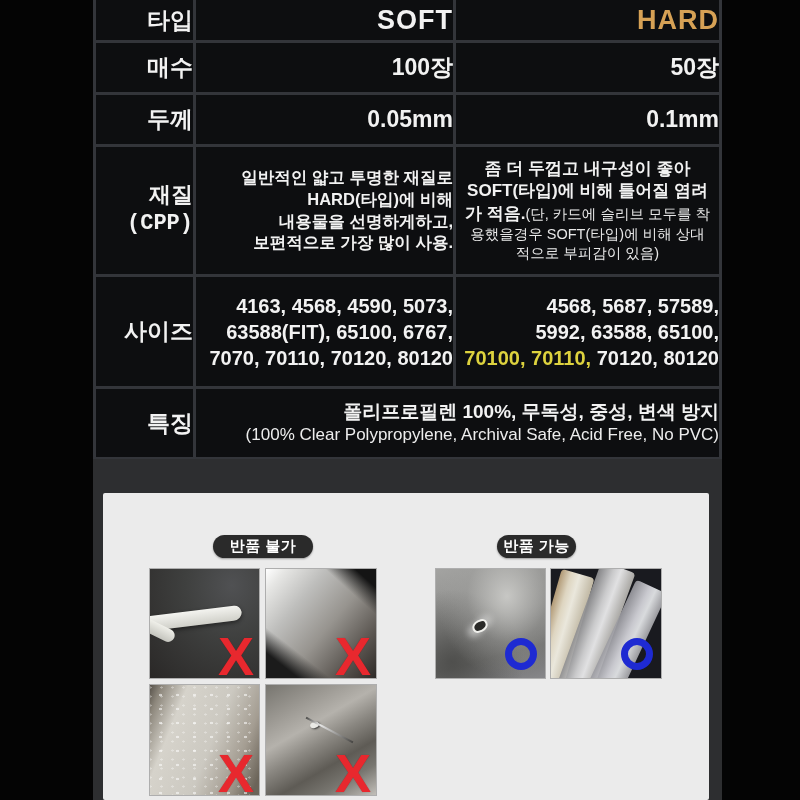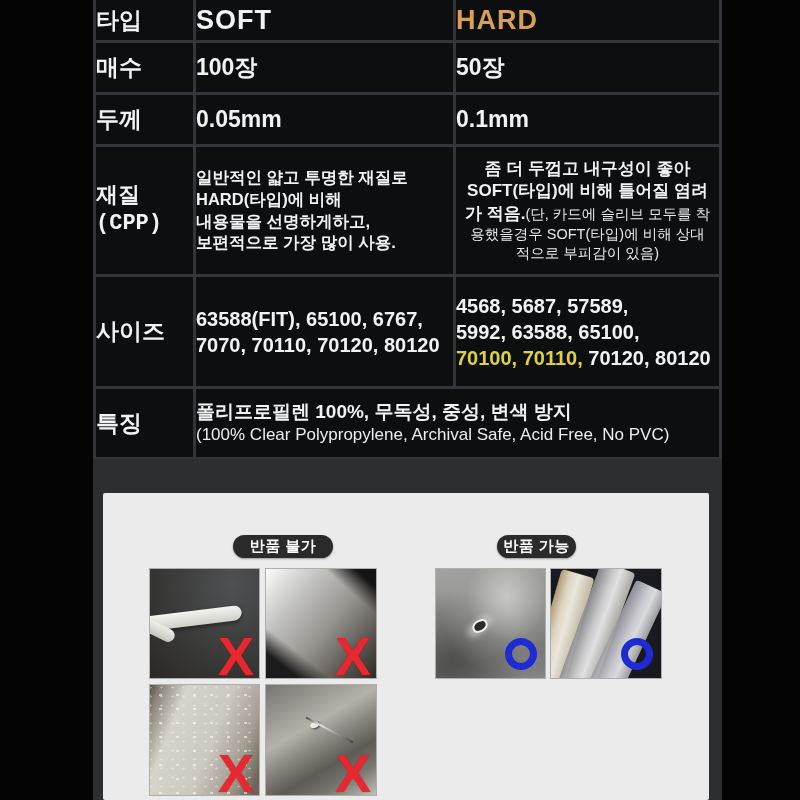--- a/index.html
+++ b/index.html
@@ -14,21 +14,21 @@
     position:absolute;left:93px;top:0;width:629px;box-sizing:border-box;
     background:#33353a;
     display:grid;
     grid-template-columns:97px 257px 263px;
     grid-template-rows:40px 49px 49px 127px 109px 68px;
     gap:3px;
     padding:0 3px 3px 3px;
   }
   .cell{
     background:#0d0e10;color:#f2f2f2;
-    display:flex;flex-direction:column;align-items:flex-start;justify-content:center;
+    display:flex;flex-direction:column;align-items:flex-end;justify-content:center;
     text-align:center;overflow:hidden;
   }
   .lbl{font-weight:bold;font-size:23px;line-height:1.15;}
   .lbl-sm{font-weight:bold;font-size:22px;line-height:1.2;font-family:Liberation Mono, monospace;}
   .hdr{font-weight:bold;font-size:27px;letter-spacing:1px;}
   .hdr.gold{color:#d6a155;}
   .val{font-weight:bold;font-size:23px;}
   .mat-soft div{font-size:16.5px;line-height:1.32;font-weight:bold;}
   .mat-hard{padding:0 8px;}
   .mat-hard .main{font-size:17px;font-weight:bold;line-height:1.32;}
@@ -40,21 +40,21 @@
   .feat .l2{font-size:17px;font-weight:normal;line-height:1.35;color:#ededed;}
   
   .band{position:absolute;left:93px;top:459px;width:629px;height:341px;background:#2d2e30;}
   .panel{position:absolute;left:103px;top:493px;width:606px;height:307px;background:#ebebeb;border-radius:2px;}
   .badge{
     position:absolute;height:23px;background:#2a2a2a;color:#ffffff;
     border-radius:12px;display:flex;align-items:center;justify-content:center;
     font-size:15px;font-weight:bold;letter-spacing:.5px;
     box-shadow:0 1px 2px rgba(0,0,0,.35);
   }
-  .badge.na{left:110px;top:42px;width:100px;margin-left:20px;}
+  .badge.na{left:110px;top:42px;width:100px;}
   .badge.ok{left:394px;top:42px;width:79px;}
   .photo{position:absolute;overflow:hidden;outline:1px solid rgba(60,60,60,.35);}
   .ph1{left:47px;top:76px;width:109px;height:109px;
     background:radial-gradient(ellipse at 75% 15%, #505153 0%, #3f403f 40%, #2a2827 100%);}
   .ph2{left:163px;top:76px;width:110px;height:109px;
     background:
       linear-gradient(222deg,#141414 0%,#141414 9%,rgba(20,20,20,0) 22%),
       linear-gradient(38deg,#1b1b1b 0%,#1b1b1b 13%,rgba(27,27,27,0) 26%),
       linear-gradient(130deg,#ffffff 0%,#e6e6e4 10%,#bebebc 30%,#97948f 55%,#5a5550 80%,#2e2a27 100%);}
   .ph3{left:47px;top:192px;width:109px;height:110px;
@@ -145,20 +145,21 @@
     <div>보편적으로 가장 많이 사용.</div>
   </div>
   <div class="cell mat-hard">
     <div><span class="main">좀 더 두껍고 내구성이 좋아 SOFT(타입)에 비해 틀어질 염려가 적음.</span><span class="note">(단, 카드에 슬리브 모두를 착용했을경우 SOFT(타입)에 비해 상대적으로 부피감이 있음)</span></div>
   </div>
 
   <div class="cell">
       <span class="lbl">사이즈</span>
     </div>
   <div class="cell size-lines">
+    <div>4163, 4568, 4590, 5073,</div>
     <div>63588(FIT), 65100, 6767,</div>
     <div>7070, 70110, 70120, 80120</div>
   </div>
   <div class="cell size-lines">
     <div>4568, 5687, 57589,</div>
     <div>5992, 63588, 65100,</div>
     <div><span class="hl">70100, 70110,</span><span> 70120, 80120</span></div>
   </div>
 
   <div class="cell">

